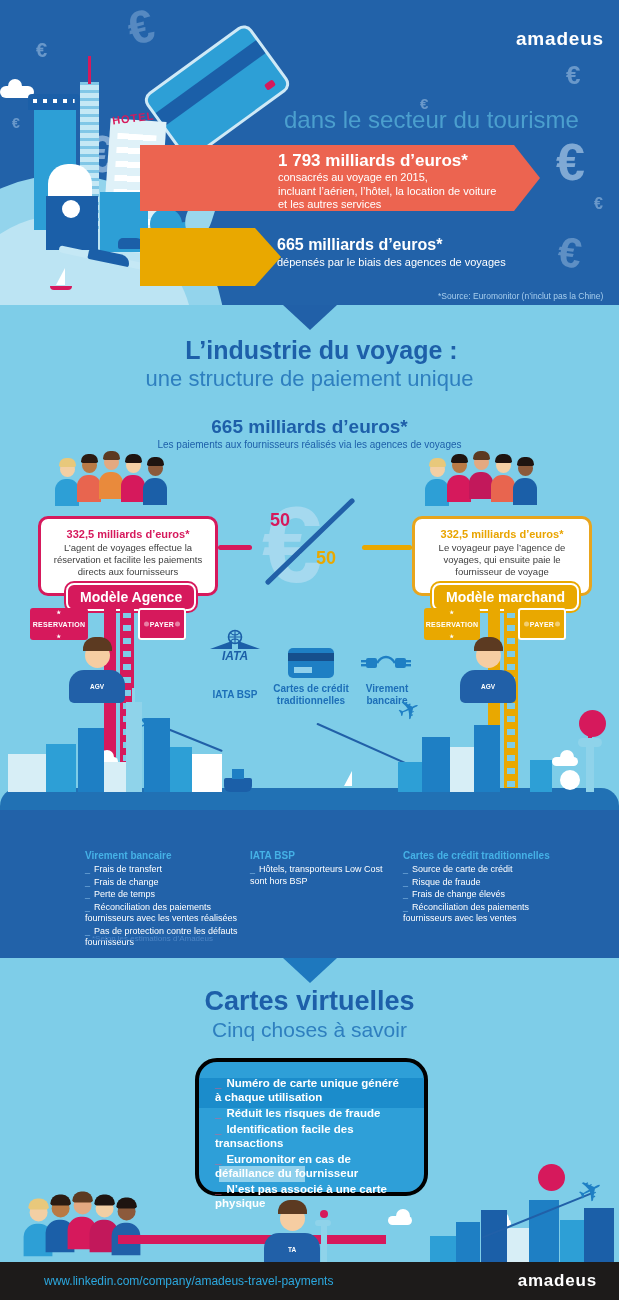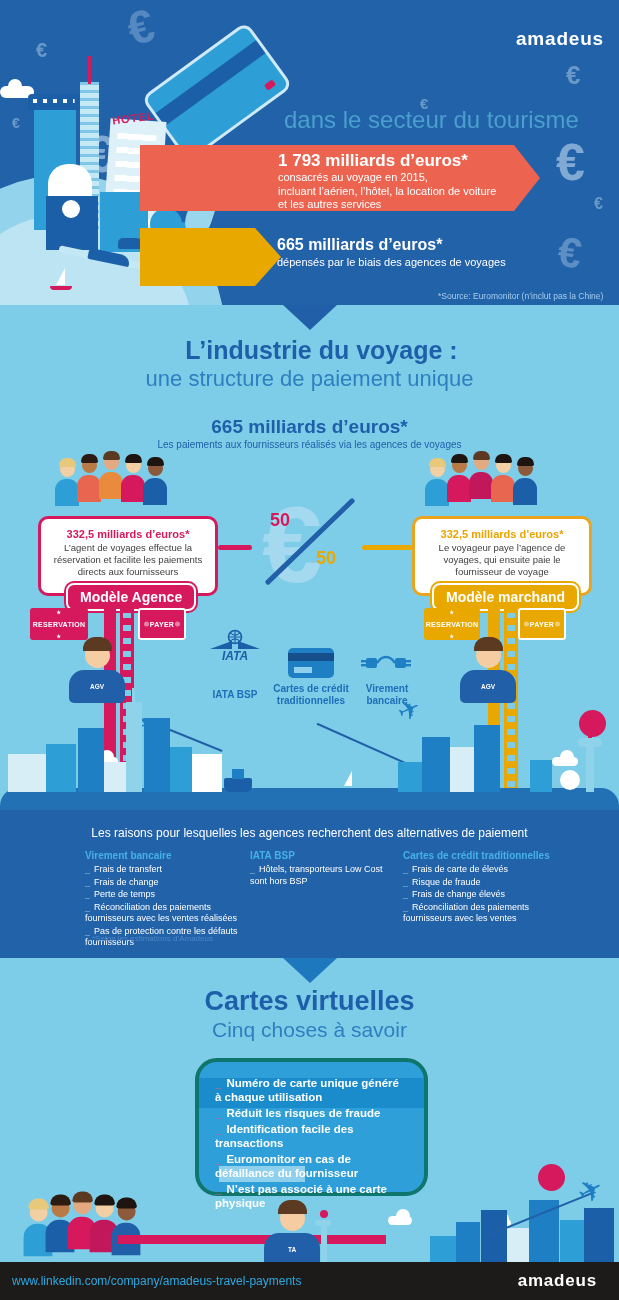--- a/index.html
+++ b/index.html
@@ -7,21 +7,21 @@
     font-family:"Liberation Sans",sans-serif;background:#7ECDE8;}
   .abs{position:absolute;}
   .sec{position:absolute;left:0;width:619px;overflow:hidden;}
 
   
   .sec-hero{top:0;height:305px;background:#2262A9;}
   .sec-industry{top:305px;height:505px;background:#7ECDE8;}
   .sec-reasons{top:810px;height:148px;background:#2262A9;}
   .sec-virtual{top:958px;height:304px;background:#7ECDE8;}
   .footer{top:1262px;height:38px;background:#1D1B1A;display:flex;align-items:center;
-    justify-content:space-between;padding:0 22px 0 12px;box-sizing:border-box;position:absolute;left:0;width:619px;}
+    justify-content:space-between;padding:0 22px 0 44px;box-sizing:border-box;position:absolute;left:0;width:619px;}
 
   .chevron-down{width:0;height:0;border-left:27px solid transparent;border-right:27px solid transparent;}
 
   
   .logo{color:#fff;font-weight:bold;font-size:19px;letter-spacing:.8px;}
   .hero-title1{left:284px;top:76px;font-size:27px;font-weight:bold;color:#2CA9E0;}
   .hero-title2{left:284px;top:106px;font-size:24px;color:#4B9FCE;}
   .arrow-band{clip-path:polygon(0 0, calc(100% - 26px) 0, 100% 50%, calc(100% - 26px) 100%, 0 100%);}
   .orange-band{left:140px;top:145px;width:400px;height:66px;background:#EC6450;color:#fff;
     padding:6px 0 0 138px;box-sizing:border-box;}
@@ -102,21 +102,21 @@
   .rcol{position:absolute;top:40px;}
   .rcol h4{margin:0 0 3px;font-size:10px;font-weight:bold;color:#45B1E6;}
   .rcol ul{margin:0;padding:0;list-style:none;}
   .rcol li{font-size:9px;color:#fff;line-height:11.5px;margin-bottom:1px;}
   .rcol li::before{content:"_";color:#7FB4E0;margin-right:4px;}
   .footnote{left:92px;top:124px;font-size:8px;color:#4E86C6;}
 
   
   .vc-title{left:0;top:28px;width:619px;text-align:center;font-size:27px;font-weight:bold;color:#1D5FA9;}
   .vc-sub{left:0;top:60px;width:619px;text-align:center;font-size:21px;color:#2E7FBF;}
-  .vc-card{left:195px;top:100px;width:233px;height:138px;background:#2E9FD8;border:4px solid #0f766e;
+  .vc-card{left:195px;top:100px;width:233px;height:138px;background:#2E9FD8;border:4px solid #000000;
     border-radius:22px;box-sizing:border-box;}
   .vc-card ul{margin:14px 0 0;padding:0 16px;list-style:none;}
   .vc-card li{font-size:11.5px;font-weight:bold;color:#fff;line-height:14px;margin-bottom:2px;position:relative;z-index:1;}
   .vc-card li::before{content:"_";color:#F05A7E;margin-right:5px;}
   .vc-stripe{left:0;top:16px;width:225px;height:30px;background:#1B8CCB;}
   .vc-field{left:20px;top:104px;width:86px;height:16px;background:#8FD0EC;}
   .pink-dot{border-radius:50%;background:#D6195C;}
 
   
   .li-url{font-size:12px;color:#2CA8DF;}
@@ -333,42 +333,41 @@
     <div class="bld" style="left:450px;top:442px;width:24px;height:45px;background:#D7EEF6;"></div>
     <div class="bld win-rows" style="left:474px;top:420px;width:26px;height:67px;background:#1E7FC4;"></div>
     <div class="bld" style="left:530px;top:455px;width:22px;height:32px;background:#2D9FD6;"></div>
     <div class="bld" style="left:560px;top:465px;width:20px;height:20px;background:#fff;border-radius:50%;"></div>
     <div class="bld" style="left:586px;top:440px;width:8px;height:47px;background:#8FD3EA;"></div>
     <div class="bld" style="left:578px;top:433px;width:24px;height:9px;background:#8FD3EA;border-radius:5px;"></div>
     <div class="bld" style="left:588px;top:424px;width:4px;height:9px;background:#D6195C;"></div>
   </div>
 
   <div class="sec sec-reasons">
-    <div class="abs reasons-title">Les raisons pour lesquelles les agences recherchent des alternatives de paiement</div>
 
     <div class="rcol" style="left:85px;width:158px;">
       <h4>Virement bancaire</h4>
       <ul>
         <li>Frais de transfert</li>
         <li>Frais de change</li>
         <li>Perte de temps</li>
         <li>Réconciliation des paiements fournisseurs avec les ventes réalisées</li>
         <li>Pas de protection contre les défauts fournisseurs</li>
       </ul>
     </div>
     <div class="rcol" style="left:250px;width:145px;">
       <h4>IATA BSP</h4>
       <ul>
         <li>Hôtels, transporteurs Low Cost sont hors BSP</li>
       </ul>
     </div>
     <div class="rcol" style="left:403px;width:162px;">
       <h4>Cartes de crédit traditionnelles</h4>
       <ul>
-        <li>Frais de carte de élevés</li>
+        <li>Source de carte de crédit</li>
         <li>Risque de fraude</li>
         <li>Frais de change élevés</li>
         <li>Réconciliation des paiements fournisseurs avec les ventes</li>
       </ul>
     </div>
     <div class="abs footnote">*Selon les estimations d’Amadeus</div>
   </div>
 
   <div class="sec sec-virtual">
     <div class="abs chevron-down" style="left:283px;top:0;border-top:25px solid #1E78BE;"></div>

